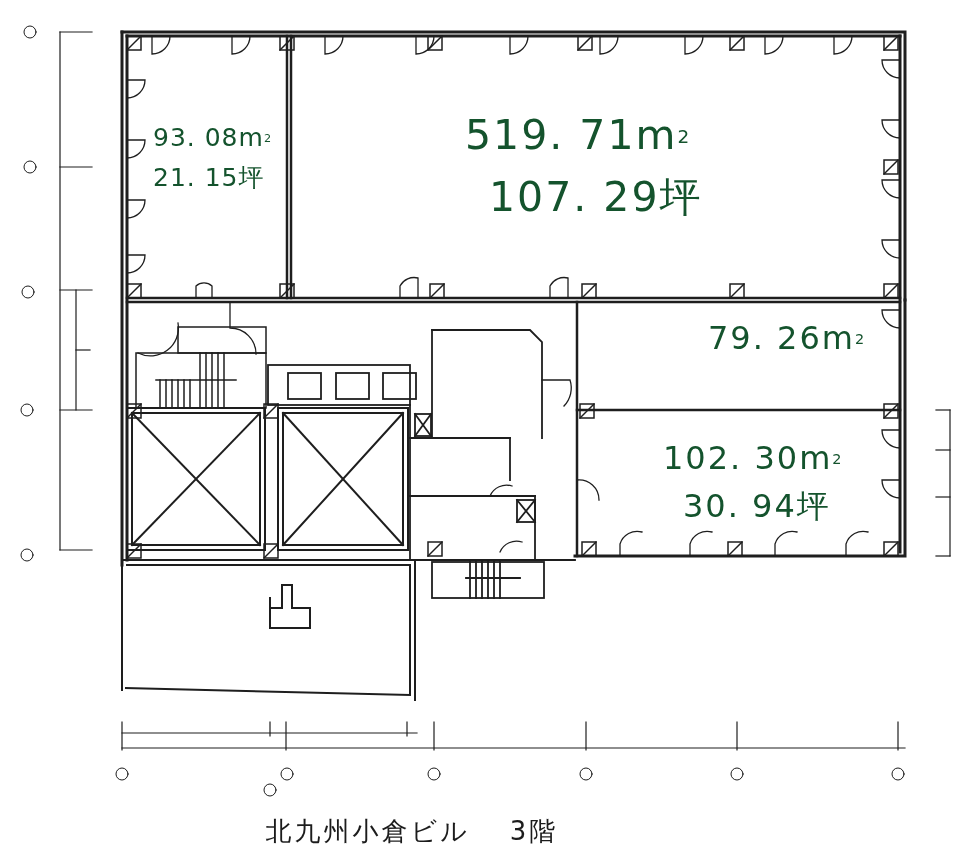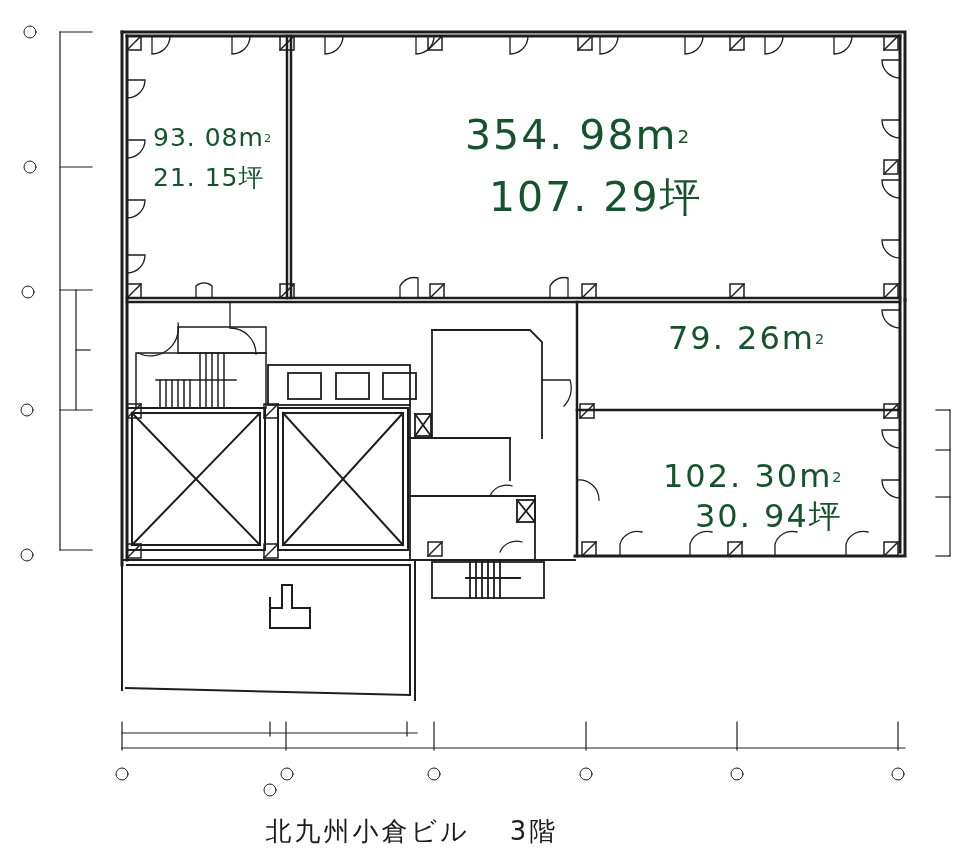--- a/index.html
+++ b/index.html
@@ -2,21 +2,21 @@
 <html><head>
 <meta charset="utf-8">
 <style>
   html, body { margin: 0; padding: 0; background: #ffffff; }
   body { width: 980px; height: 859px; position: relative; overflow: hidden; font-family: "DejaVu Sans", sans-serif; color: #1a1a1a; }
   #plan { position: absolute; left: 0; top: 0; width: 980px; height: 859px; }
   .label { position: absolute; font-family: "DejaVu Sans", sans-serif; color: #14532d; white-space: nowrap; letter-spacing: 1px; }
   .area-m2 sup { font-size: 0.45em; vertical-align: top; position: relative; top: 0.1em; }
   .room-a .l1, .room-a .l2 { font-size: 25px; }
   .room-b .l1, .room-b .l2 { font-size: 41px; letter-spacing: 2px; }
-  .room-c .l1, .room-c .l2 { font-size: 32px; letter-spacing: 2px; }
+  .room-c .l1, .room-c .l2 { font-size: 32px; letter-spacing: 2px; margin-left: 40px; }
   .room-d .l1, .room-d .l2 { font-size: 32px; letter-spacing: 2px; }
   .caption { position: absolute; left: 0; width: 824px; top: 814px; text-align: center; font-size: 26px; letter-spacing: 3px; color: #1c1c1c; }
   .caption .gap { display: inline-block; width: 40px; }
 </style>
 </head>
 <body>
 
 <svg id="plan" viewBox="0 0 980 859" xmlns="http://www.w3.org/2000/svg">
   <g fill="none" stroke="#1e1e1e" stroke-width="1.5" stroke-linecap="square">
 
@@ -239,28 +239,28 @@
     </g>
   </g>
 </svg>
 
 <div class="label room-a" style="left:153px; top:118px; line-height:40px;">
   <div class="l1 area-m2"><span>93. 08</span><span>m</span><sup>2</sup></div>
   <div class="l2"><span>21. 15</span><span>坪</span></div>
 </div>
 
 <div class="label room-b" style="left:465px; top:104px; line-height:62px;">
-  <div class="l1 area-m2"><span>354. 98</span><span>m</span><sup>2</sup></div>
+  <div class="l1 area-m2"><span>519. 71</span><span>m</span><sup>2</sup></div>
   <div class="l2" style="margin-left:24px;text-align:right;"><span>107. 29</span><span>坪</span></div>
 </div>
 
 <div class="label room-c" style="left:668px; top:316px; line-height:45px;">
   <div class="l1 area-m2"><span>79. 26</span><span>m</span><sup>2</sup></div>
 </div>
 
-<div class="label room-d" style="left:663px; top:456px; line-height:40px;">
+<div class="label room-d" style="left:663px; top:434px; line-height:48px;">
   <div class="l1 area-m2"><span>102. 30</span><span>m</span><sup>2</sup></div>
-  <div class="l2" style="margin-left:32px;"><span>30. 94</span><span>坪</span></div>
+  <div class="l2" style="margin-left:20px;"><span>30. 94</span><span>坪</span></div>
 </div>
 
 <div class="caption">
   <span>北九州小倉ビル</span><span class="gap"></span><span>3階</span>
 </div>
 
 </body></html>

